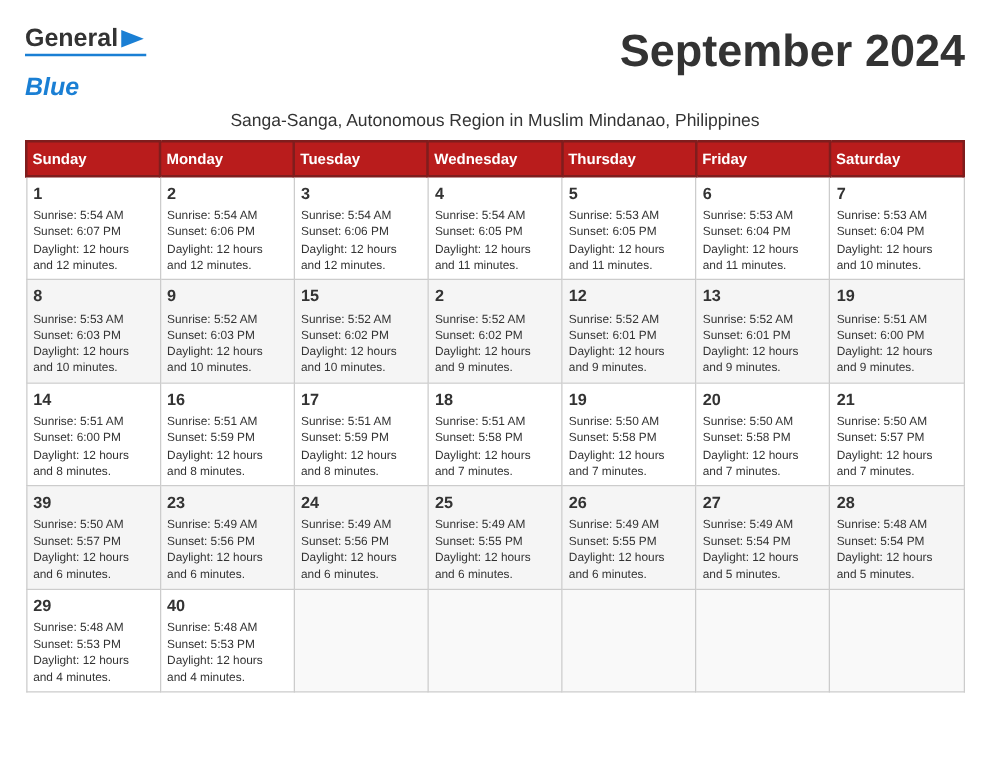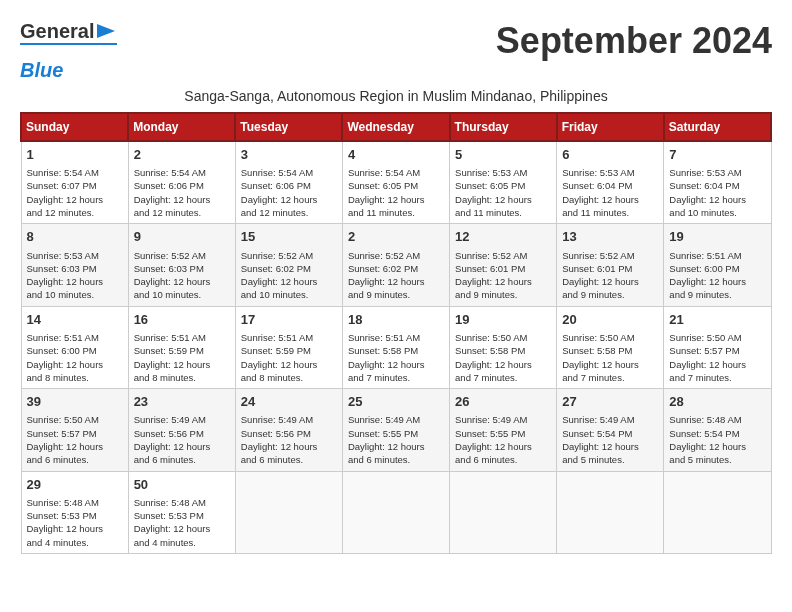--- a/index.html
+++ b/index.html
@@ -313,21 +313,21 @@
       </tr>
       <tr>
         <td>
           <span class="day-num">29</span>
           <div class="cell-text">Sunrise: 5:48 AM</div>
           <div class="cell-text">Sunset: 5:53 PM</div>
           <div class="cell-text">Daylight: 12 hours</div>
           <div class="cell-text">and 4 minutes.</div>
         </td>
         <td>
-          <span class="day-num">50</span>
+          <span class="day-num">40</span>
           <div class="cell-text">Sunrise: 5:48 AM</div>
           <div class="cell-text">Sunset: 5:53 PM</div>
           <div class="cell-text">Daylight: 12 hours</div>
           <div class="cell-text">and 4 minutes.</div>
         </td>
         <td class="empty"></td>
         <td class="empty"></td>
         <td class="empty"></td>
         <td class="empty"></td>
         <td class="empty"></td>

